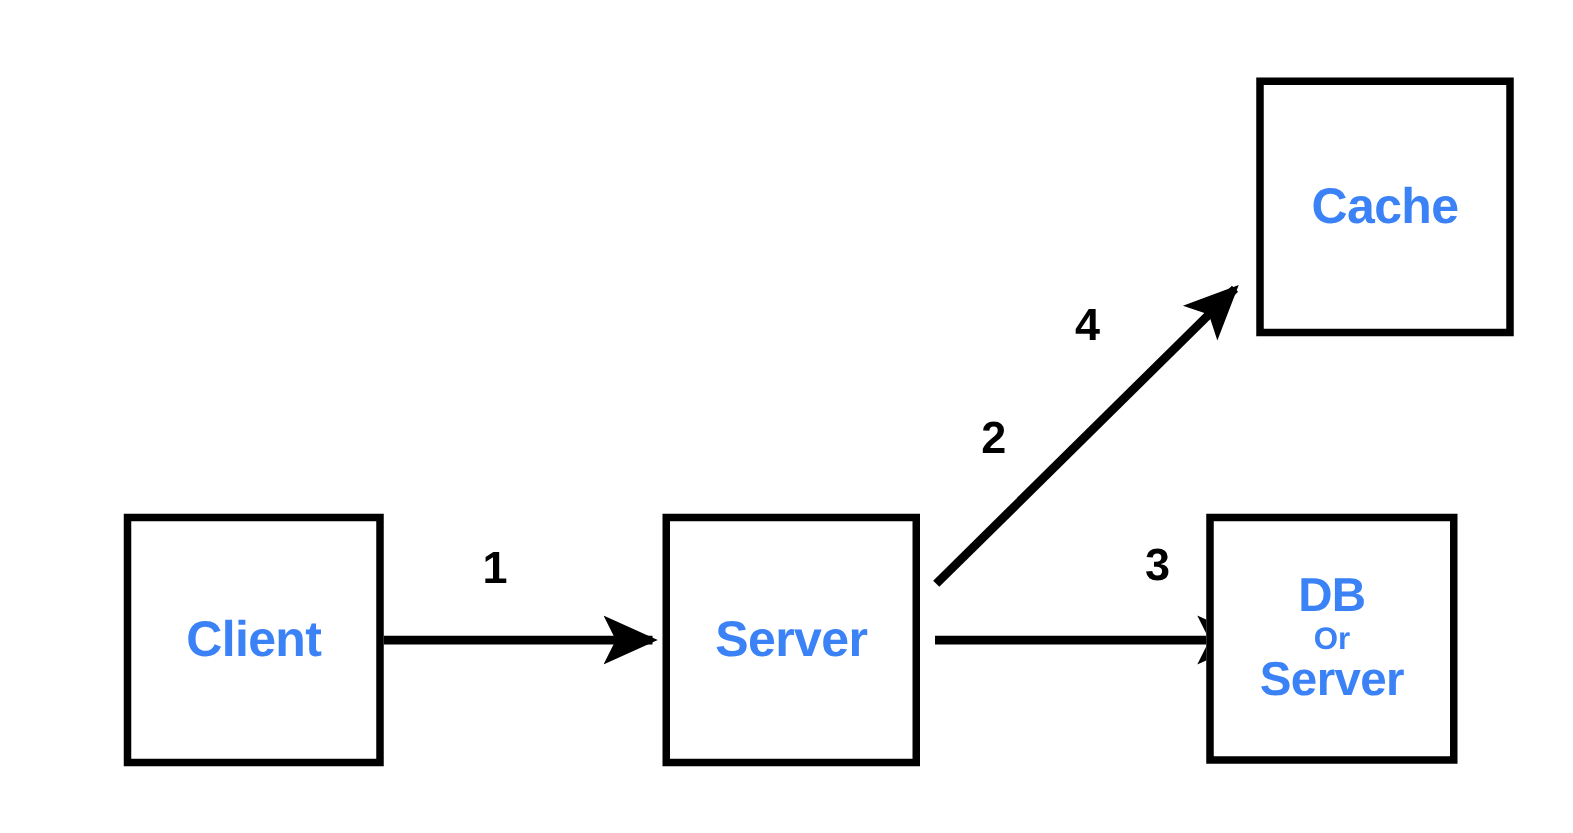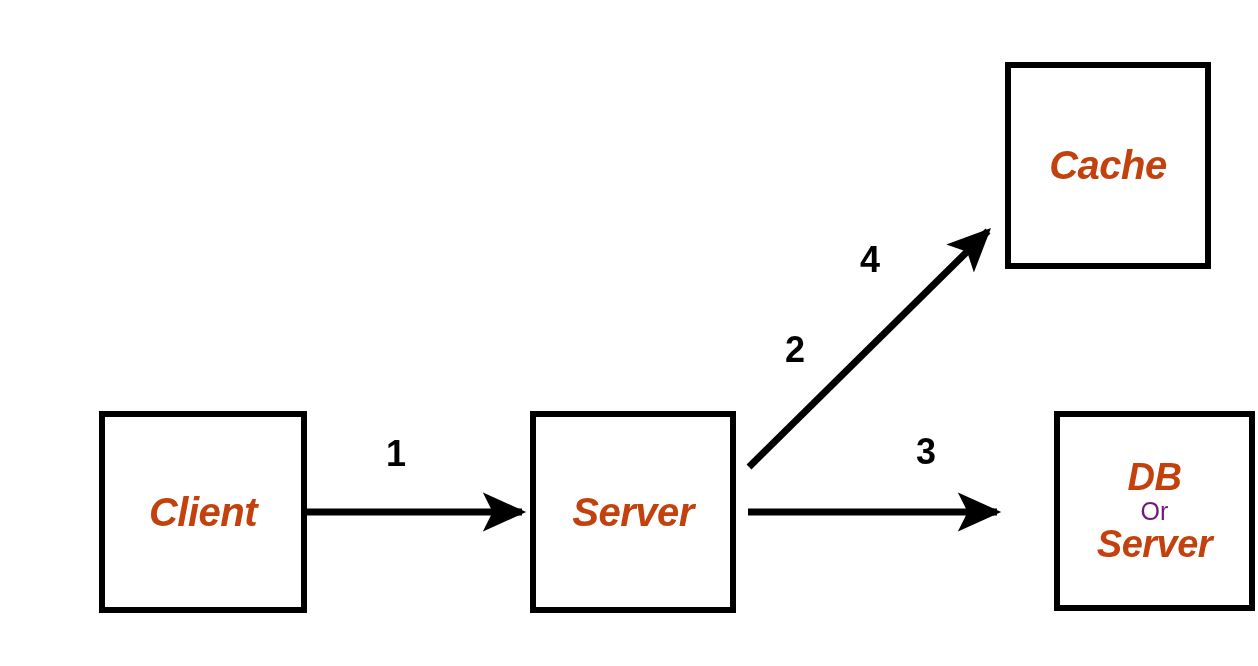--- a/index.html
+++ b/index.html
@@ -35,44 +35,43 @@
     display: flex;
     flex-direction: column;
     align-items: center;
     justify-content: center;
     text-align: center;
     line-height: 1.02;
   }
   .node-label {
     font-weight: bold;
     font-size: 40px;
-    color: #c2410c;
+    color: #3b82f6;
     letter-spacing: -0.5px;
     white-space: nowrap;
-    font-style: italic;
   }
   .node-sublabel {
-    font-weight: normal;
+    font-weight: bold;
     font-size: 25px;
-    color: #701a75;
+    color: #3b82f6;
     white-space: nowrap;
     line-height: 1.15;
   }
   
   #node-client {
     left: 58px;  top: 411px;  width: 208px;  height: 202px; margin-left: 41px;
   }
   #node-server {
     left: 530px; top: 411px;  width: 206px;  height: 202px;
   }
   #node-cache {
     left: 1005px; top: 62px;  width: 206px;  height: 207px;
   }
   #node-db {
-    left: 1054px; top: 411px; width: 201px;  height: 200px;
+    left: 965px; top: 411px; width: 201px;  height: 200px;
   }
   #node-db .node-label { font-size: 38px; }
   .edge-label {
     position: absolute;
     font-weight: bold;
     font-size: 36px;
     color: #000000;
     line-height: 1;
     white-space: nowrap;
     transform: translate(-50%, -50%);

